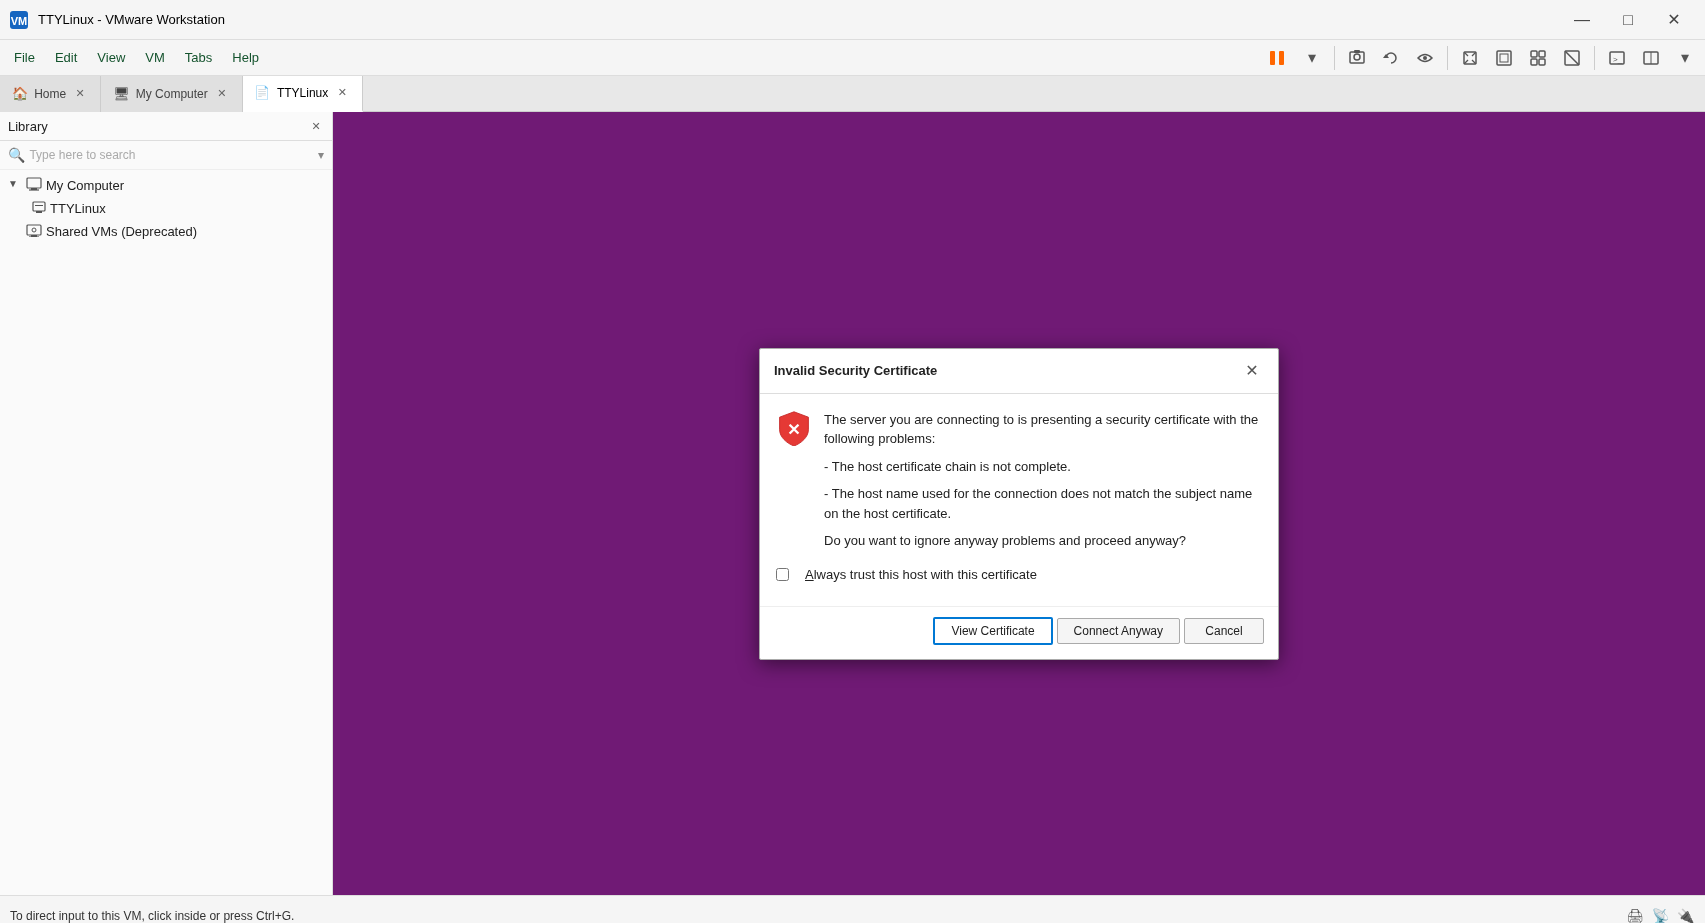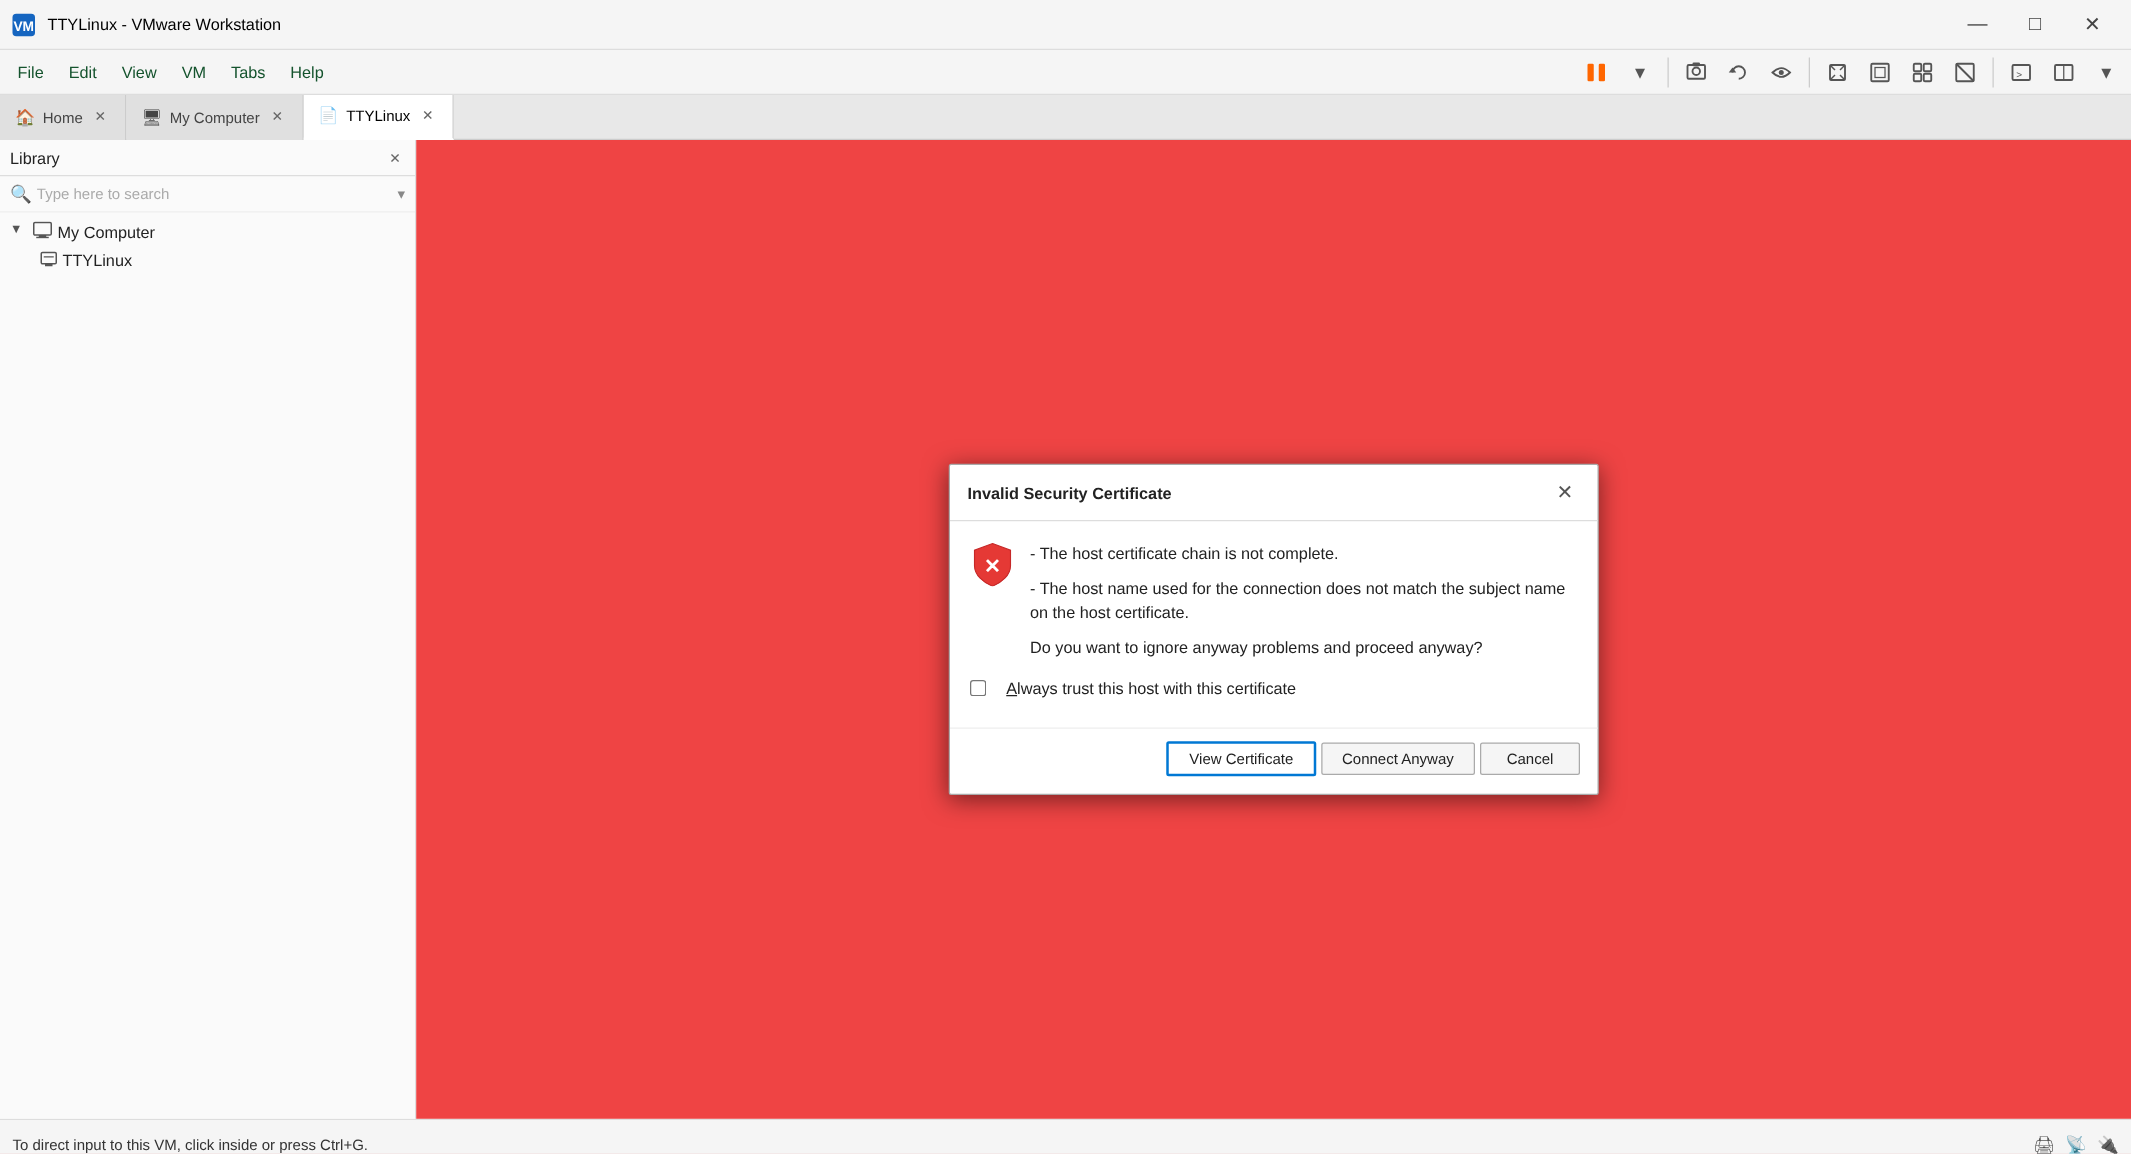--- a/index.html
+++ b/index.html
@@ -85,21 +85,21 @@
     .tree-item {
       display: flex; align-items: center; padding: 3px 8px;
       cursor: pointer; font-size: 13px; color: #222;
     }
     .tree-expand { width: 16px; height: 16px; margin-right: 2px; color: #555; font-size: 10px; }
     .tree-icon { margin-right: 4px; font-size: 14px; color: #555; }
     .tree-vm-icon { color: #666; }
 
     
     .content-area {
-      flex: 1; background: #ef4444; position: relative; display: flex;
+      flex: 1; background: #701a75; position: relative; display: flex;
       align-items: center; justify-content: center;
     }
 
     
     .dialog-overlay {
       position: absolute; top: 0; left: 0; right: 0; bottom: 0;
       display: flex; align-items: center; justify-content: center;
     }
     .dialog {
       background: #fff; border: 1px solid #aaa; box-shadow: 0 4px 20px rgba(0,0,0,0.5);
@@ -304,20 +304,32 @@
         <span class="tree-icon tree-vm-icon">
           <svg width="14" height="14" viewBox="0 0 14 14">
             <rect x="1" y="2" width="12" height="9" rx="1" fill="none" stroke="#555" stroke-width="1.2"></rect>
             <rect x="4" y="11" width="6" height="2" fill="#555"></rect>
             <rect x="3" y="5" width="8" height="1" fill="#555"></rect>
           </svg>
         </span>
         <span>TTYLinux</span>
       </div>
 
+      <div class="tree-item">
+        <span class="tree-expand" style="visibility:hidden;">▶</span>
+        <span class="tree-icon">
+          <svg width="16" height="14" viewBox="0 0 16 14">
+            <rect x="1" y="2" width="14" height="10" rx="1" fill="none" stroke="#555" stroke-width="1.2"></rect>
+            <rect x="5" y="12" width="6" height="2" fill="#555"></rect>
+            <line x1="3" y1="14" x2="13" y2="14" stroke="#555" stroke-width="1.2"></line>
+            <circle cx="8" cy="7" r="2" fill="none" stroke="#555" stroke-width="1"></circle>
+          </svg>
+        </span>
+        <span>Shared VMs (Deprecated)</span>
+      </div>
     </div>
   </div>
 
   <div class="content-area">
 
     <div class="dialog-overlay">
       <div class="dialog">
 
         <div class="dialog-title-bar">
           <span class="dialog-title">Invalid Security Certificate</span>
@@ -328,20 +340,21 @@
           <div class="dialog-content">
 
             <div class="dialog-icon">
               <svg class="shield-svg" viewBox="0 0 36 40" xmlns="http://www.w3.org/2000/svg">
                 <path d="M18 2 L34 8 L34 22 C34 30 26 37 18 40 C10 37 2 30 2 22 L2 8 Z" fill="#e53935" stroke="#c62828" stroke-width="1"></path>
                 <text x="18" y="28" text-anchor="middle" font-size="18" fill="white" font-weight="bold">✕</text>
               </svg>
             </div>
 
             <div class="dialog-text">
+              <p>The server you are connecting to is presenting a security certificate with the following problems:</p>
               <p>- The host certificate chain is not complete.</p>
               <p>- The host name used for the connection does not match the subject name on the host certificate.</p>
               <p class="question">Do you want to ignore anyway problems and proceed anyway?</p>
             </div>
           </div>
 
           <div class="dialog-checkbox-row">
             <input type="checkbox" class="dialog-checkbox" id="trust-checkbox" style="">
             <label class="dialog-checkbox-label" for="trust-checkbox">
               <span>

